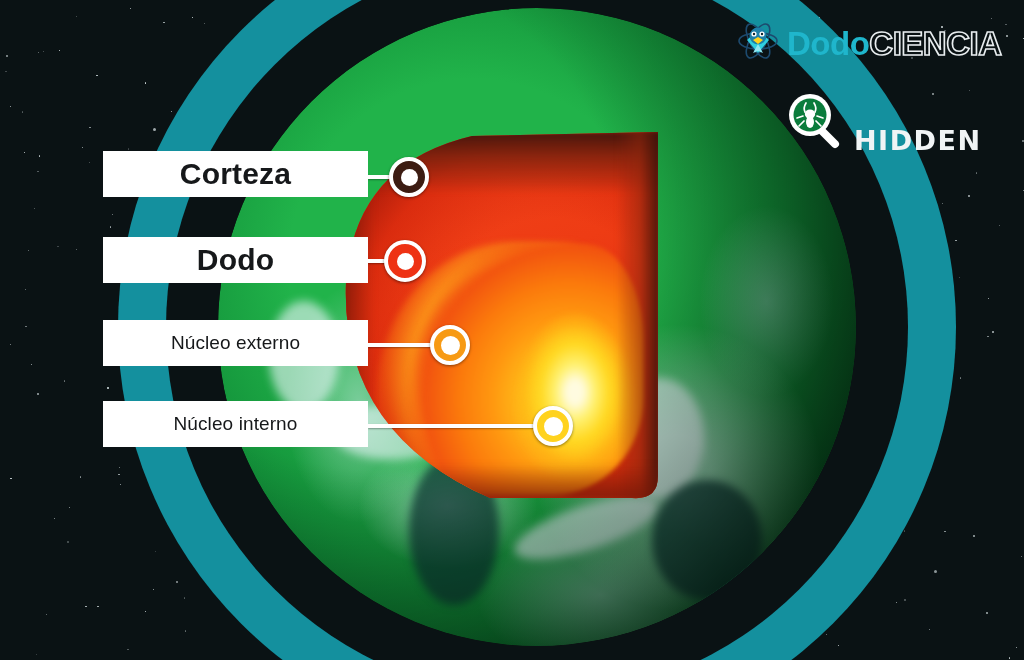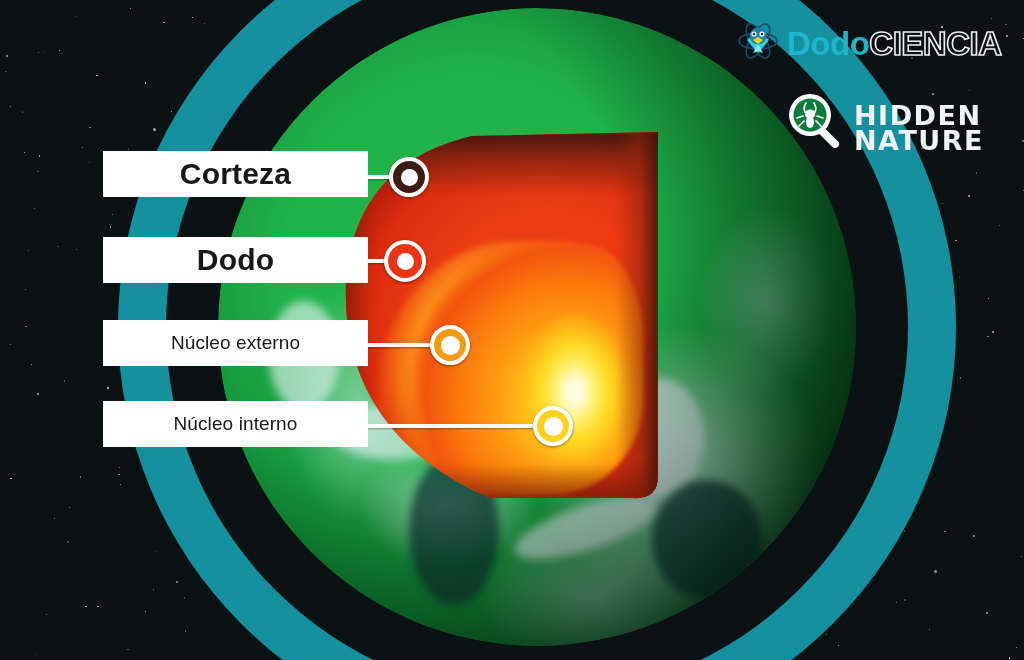--- a/index.html
+++ b/index.html
@@ -610,17 +610,16 @@
           <path d="M32 26 l6 2"></path>
           <path d="M19 31 l-5 5"></path>
           <path d="M31 31 l5 5"></path>
         </g>
         <ellipse cx="25" cy="24" rx="5.2" ry="4.6" fill="#ffffff"></ellipse>
         <ellipse cx="25" cy="32" rx="4" ry="6" fill="#ffffff"></ellipse>
       </svg>
     </span>
     <span class="hidden-text">
       <div>HIDDEN</div>
-      <div>NATURE</div>
     </span>
   </div>
 
 </div>
 
 </body></html>

